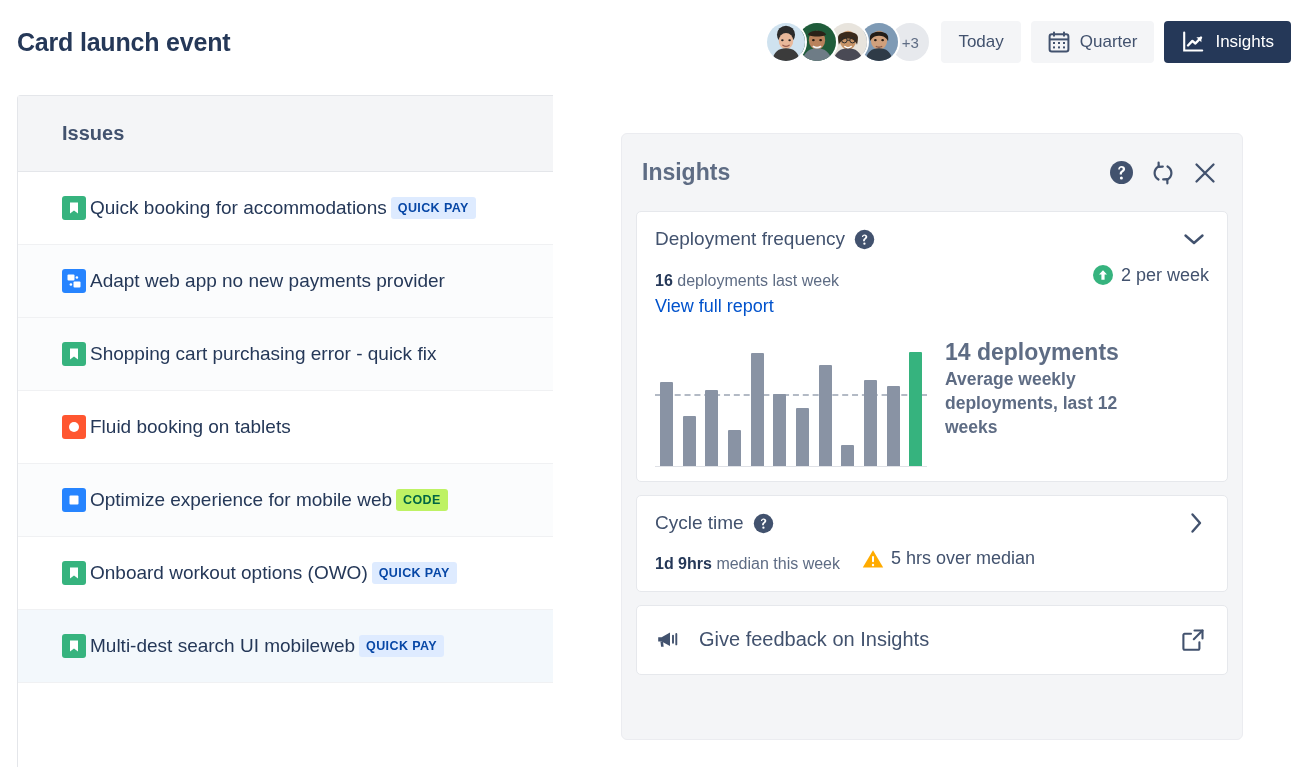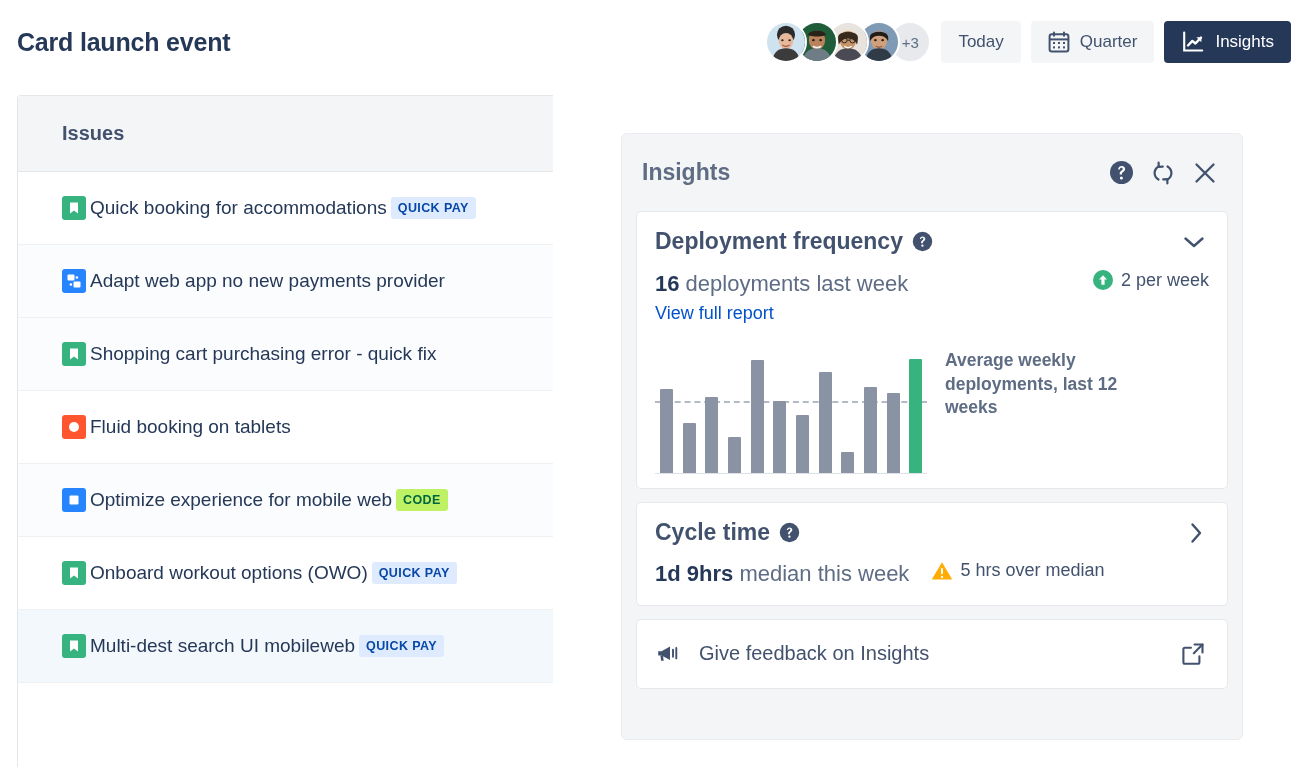--- a/index.html
+++ b/index.html
@@ -110,26 +110,26 @@
 
   .metric-card {
     background:#fff; border:1px solid #e6e8ec; border-radius:5px;
     margin:0 14px 13px 14px;
   }
   .metric-card.df { padding:16px 18px 14px 18px; }
   .metric-head {
     display:flex; align-items:center; justify-content:space-between;
   }
   .metric-head-left { display:flex; align-items:center; gap:9px; }
-  .metric-name { font-size:23px; font-weight:700; color:#42526e; }
+  .metric-name { font-size:19px; font-weight:400; color:#42526e; }
   .metric-sub {
     display:flex; align-items:baseline; justify-content:space-between;
     margin-top:14px;
   }
-  .metric-sub-left { font-size:22px; color:#5e6c84; }
+  .metric-sub-left { font-size:16px; color:#5e6c84; }
   .metric-sub-left b { color:#253858; font-weight:700; }
   .metric-sub-right {
     font-size:18px; color:#42526e;
     display:flex; align-items:center; gap:7px;
   }
   .link {
     display:inline-block; margin-top:6px;
     font-size:18px; color:#0052cc; text-decoration:none; cursor:pointer;
   }
 
@@ -444,20 +444,21 @@
                   <div class="bar" style="height:80px"></div>
                 </div>
               <div class="bar-slot">
                   <div class="bar hl" style="height:114px"></div>
                 </div>
             </div>
             <div class="chart-baseline"></div>
           </div>
 
           <div class="chart-note">
+            <div class="chart-note-main">14 deployments</div>
             <div class="chart-note-sub">Average weekly deployments, last 12 weeks</div>
           </div>
         </div>
       </div>
 
       <div class="metric-card ct">
         <div class="metric-head">
           <span class="metric-head-left">
             <span class="metric-name">Cycle time</span>
             <span style="display:flex">

